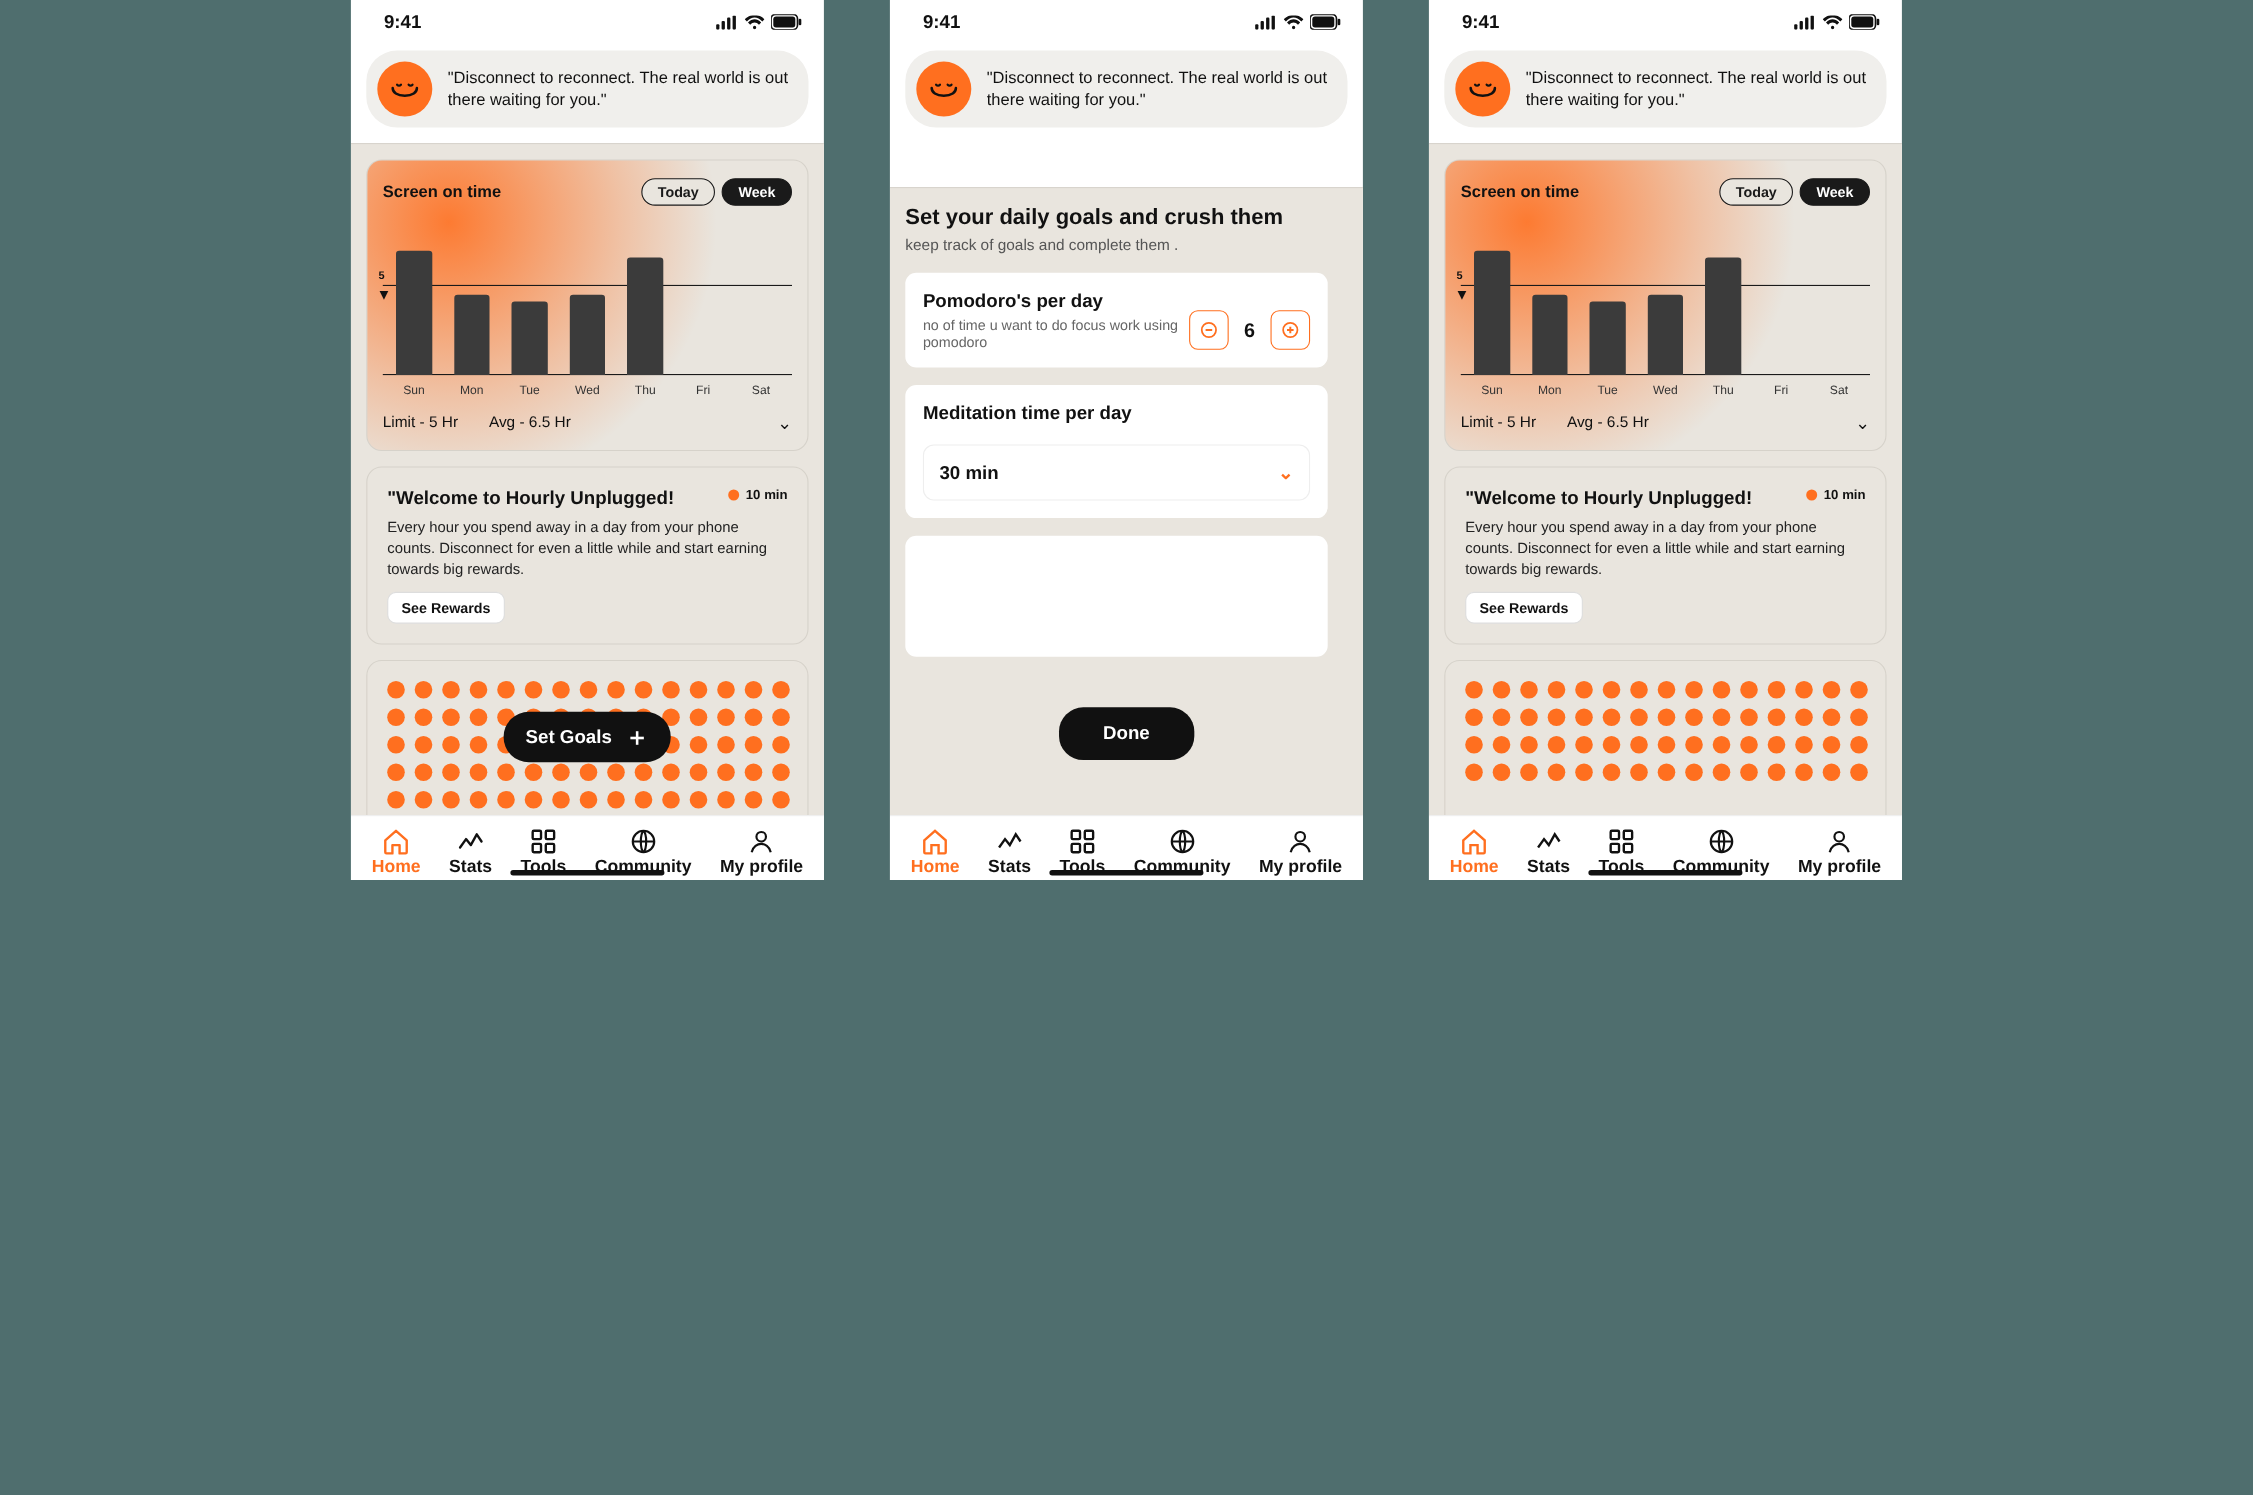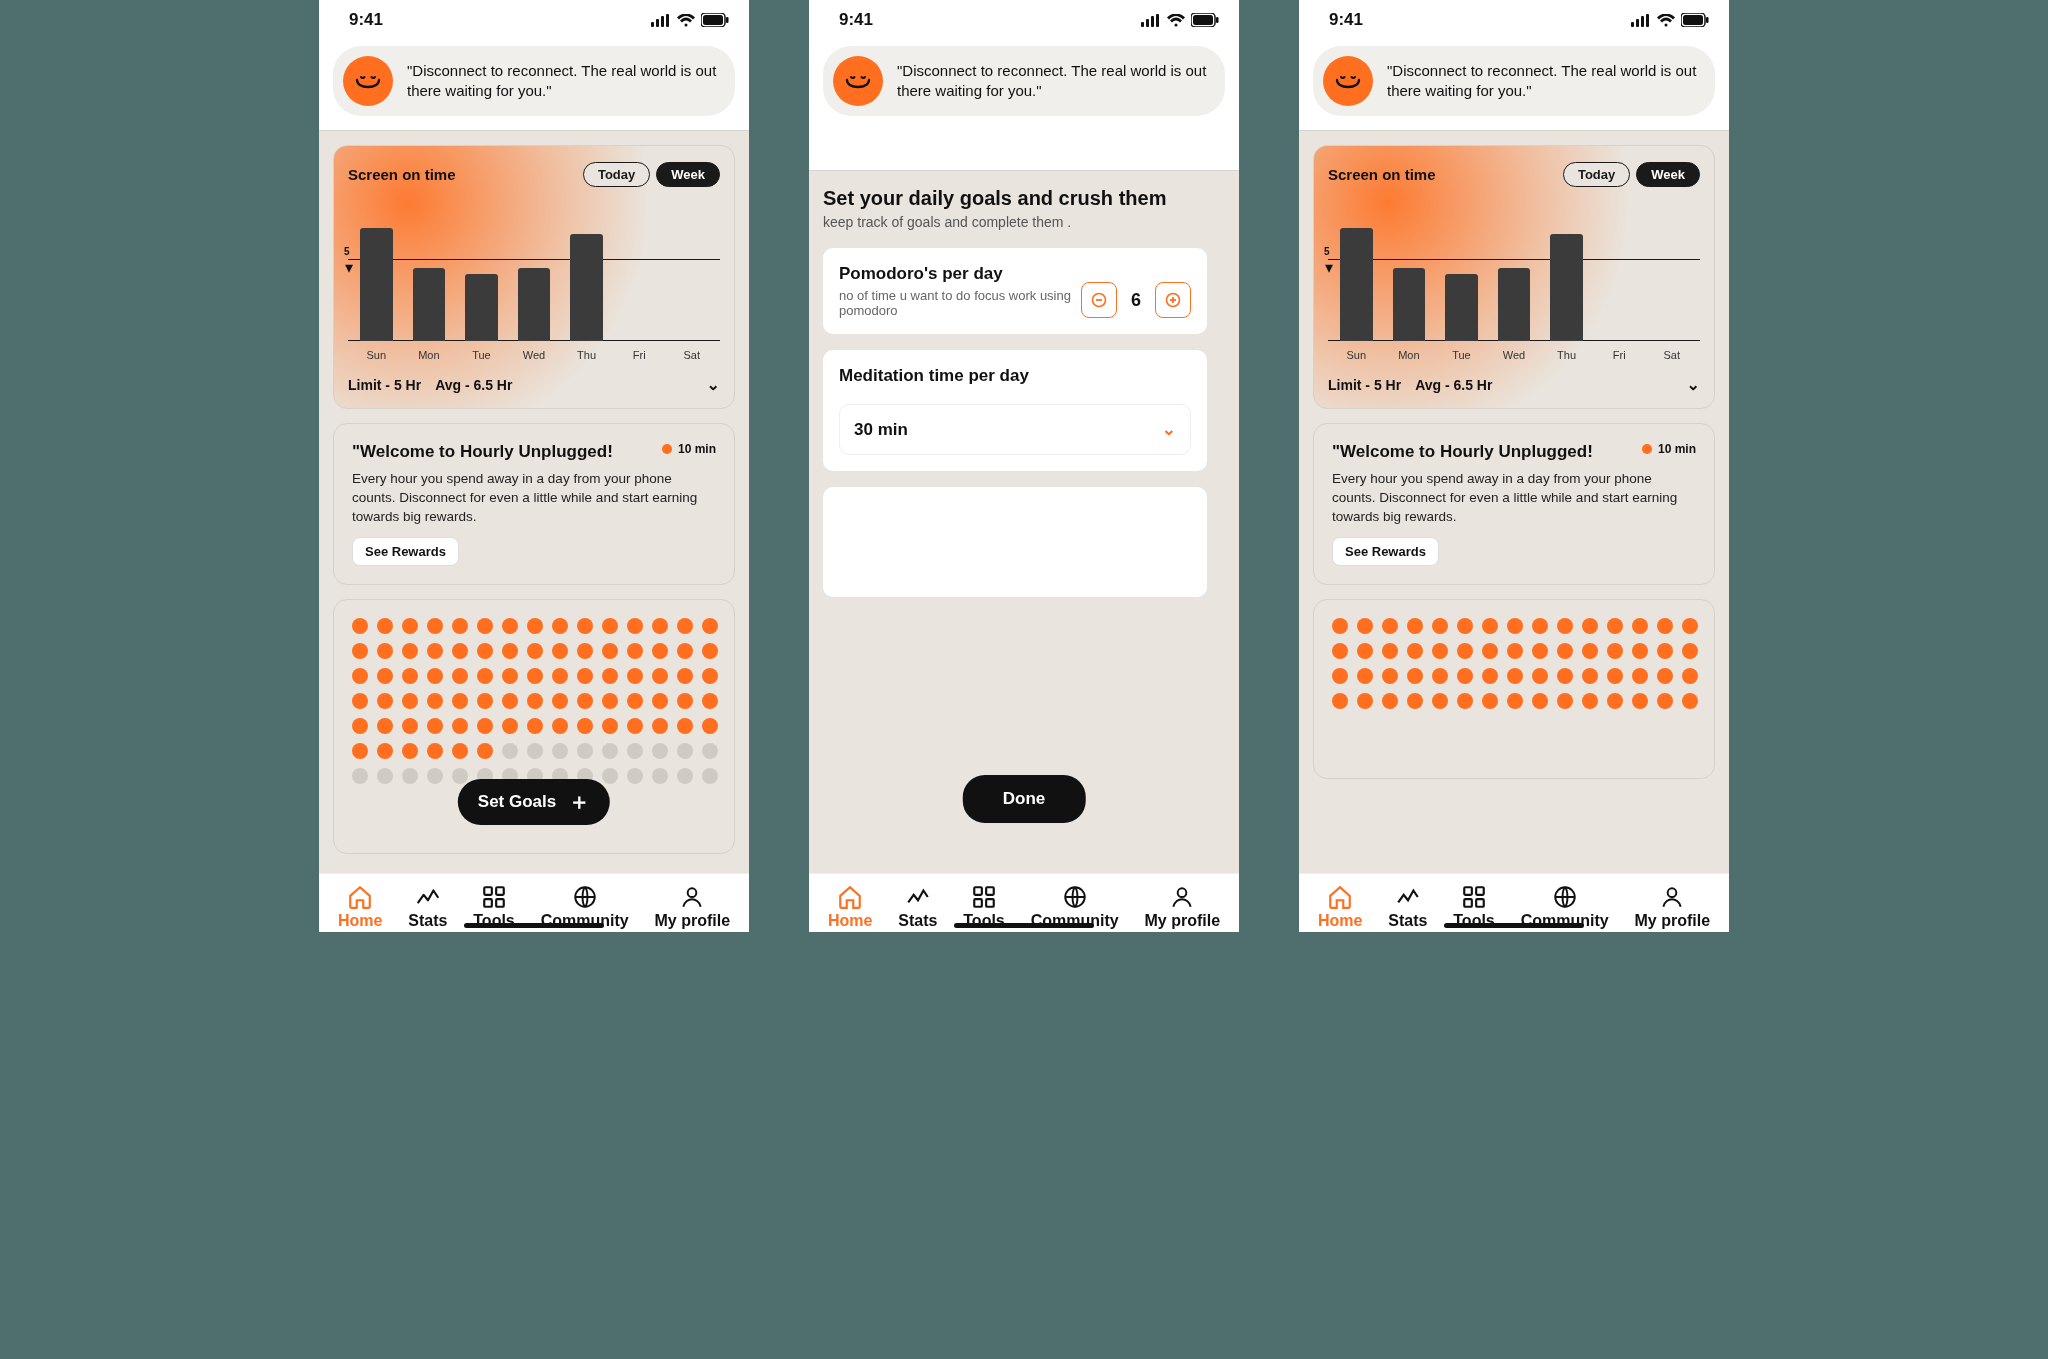--- a/index.html
+++ b/index.html
@@ -8,21 +8,21 @@
     font-family: -apple-system, "Helvetica Neue", Arial, sans-serif;
     display: flex;
     gap: 60px;
     justify-content: center;
     padding: 0;
     min-height: 100vh;
   }
   .phone {
     background: #fff;
     width: 430px;
-    height: 932px;
+    height: 800px;
     position: relative;
     overflow: hidden;
     display: flex;
     flex-direction: column;
     color: #111;
   }
   .status-bar {
     display: flex; justify-content: space-between; align-items: center;
     padding: 10px 20px 6px 30px;
     font-weight: 700;
@@ -85,21 +85,21 @@
   }
   .axis-limit-mark { position:absolute; left:-4px; top:-14px; font-size:10px; font-weight:700;}
   .axis-base {
     position:absolute; left:0; right:0; bottom:20px; border-top:1px solid #1a1a1a; height:0;
   }
   .bar-row { position:absolute; left:12px; right:12px; bottom:20px; display:flex; gap:20px; align-items:flex-end; height:120px;}
   .bar-col { width:34px; display:flex; flex-direction:column; align-items:center; }
   .bar { width:100%; background:#3b3b3b; border-radius:3px 3px 0 0; }
   .labels-row { position:absolute; left:12px; right:12px; bottom:0; display:flex; gap:20px;}
   .labels-row span { width:34px; text-align:center; font-size:11px; color:#333;}
-  .chart-footer { display:flex; align-items:center; gap:14px; margin-top:14px; font-size:14px; font-weight:700; position:relative; z-index:1;}
+  .chart-footer { display:flex; align-items:flex-start; gap:28px; margin-top:14px; font-size:14px; font-weight:400; position:relative; z-index:1;}
   .chevron { margin-left:auto; font-size:16px; }
 
   .info-card { padding:18px; }
   .info-head { display:flex; justify-content:space-between; align-items:flex-start; }
   .info-title { font-weight:800; font-size:17px; margin-bottom:6px;}
   .pill-time { display:flex; align-items:center; gap:6px; font-size:12px; font-weight:700;}
   .dot-or { width:10px; height:10px; border-radius:50%; background:#ff6f1f;}
   .info-body { font-size:13.5px; line-height:1.4; color:#222; margin-top:2px;}
   .see-btn {
     margin-top:10px; display:inline-block; background:#fff; border:1px solid #ddd;

